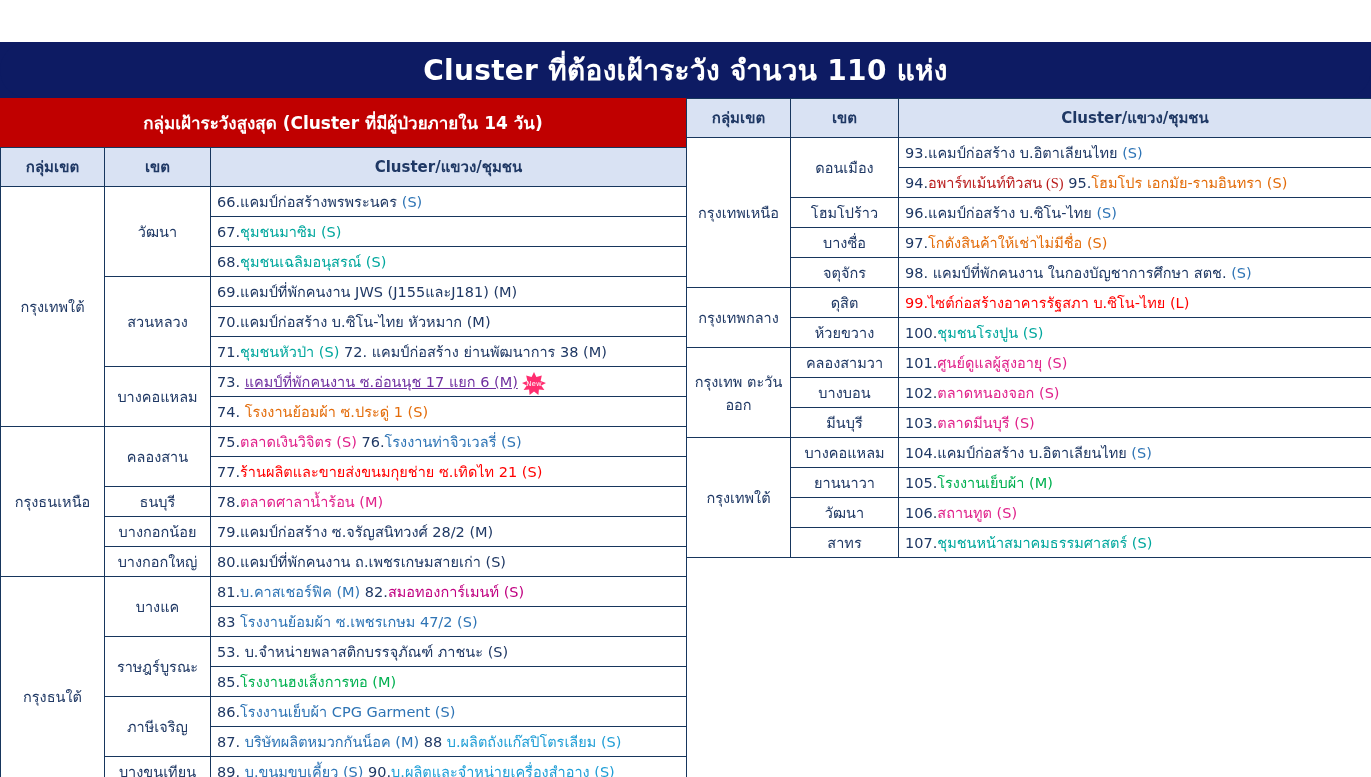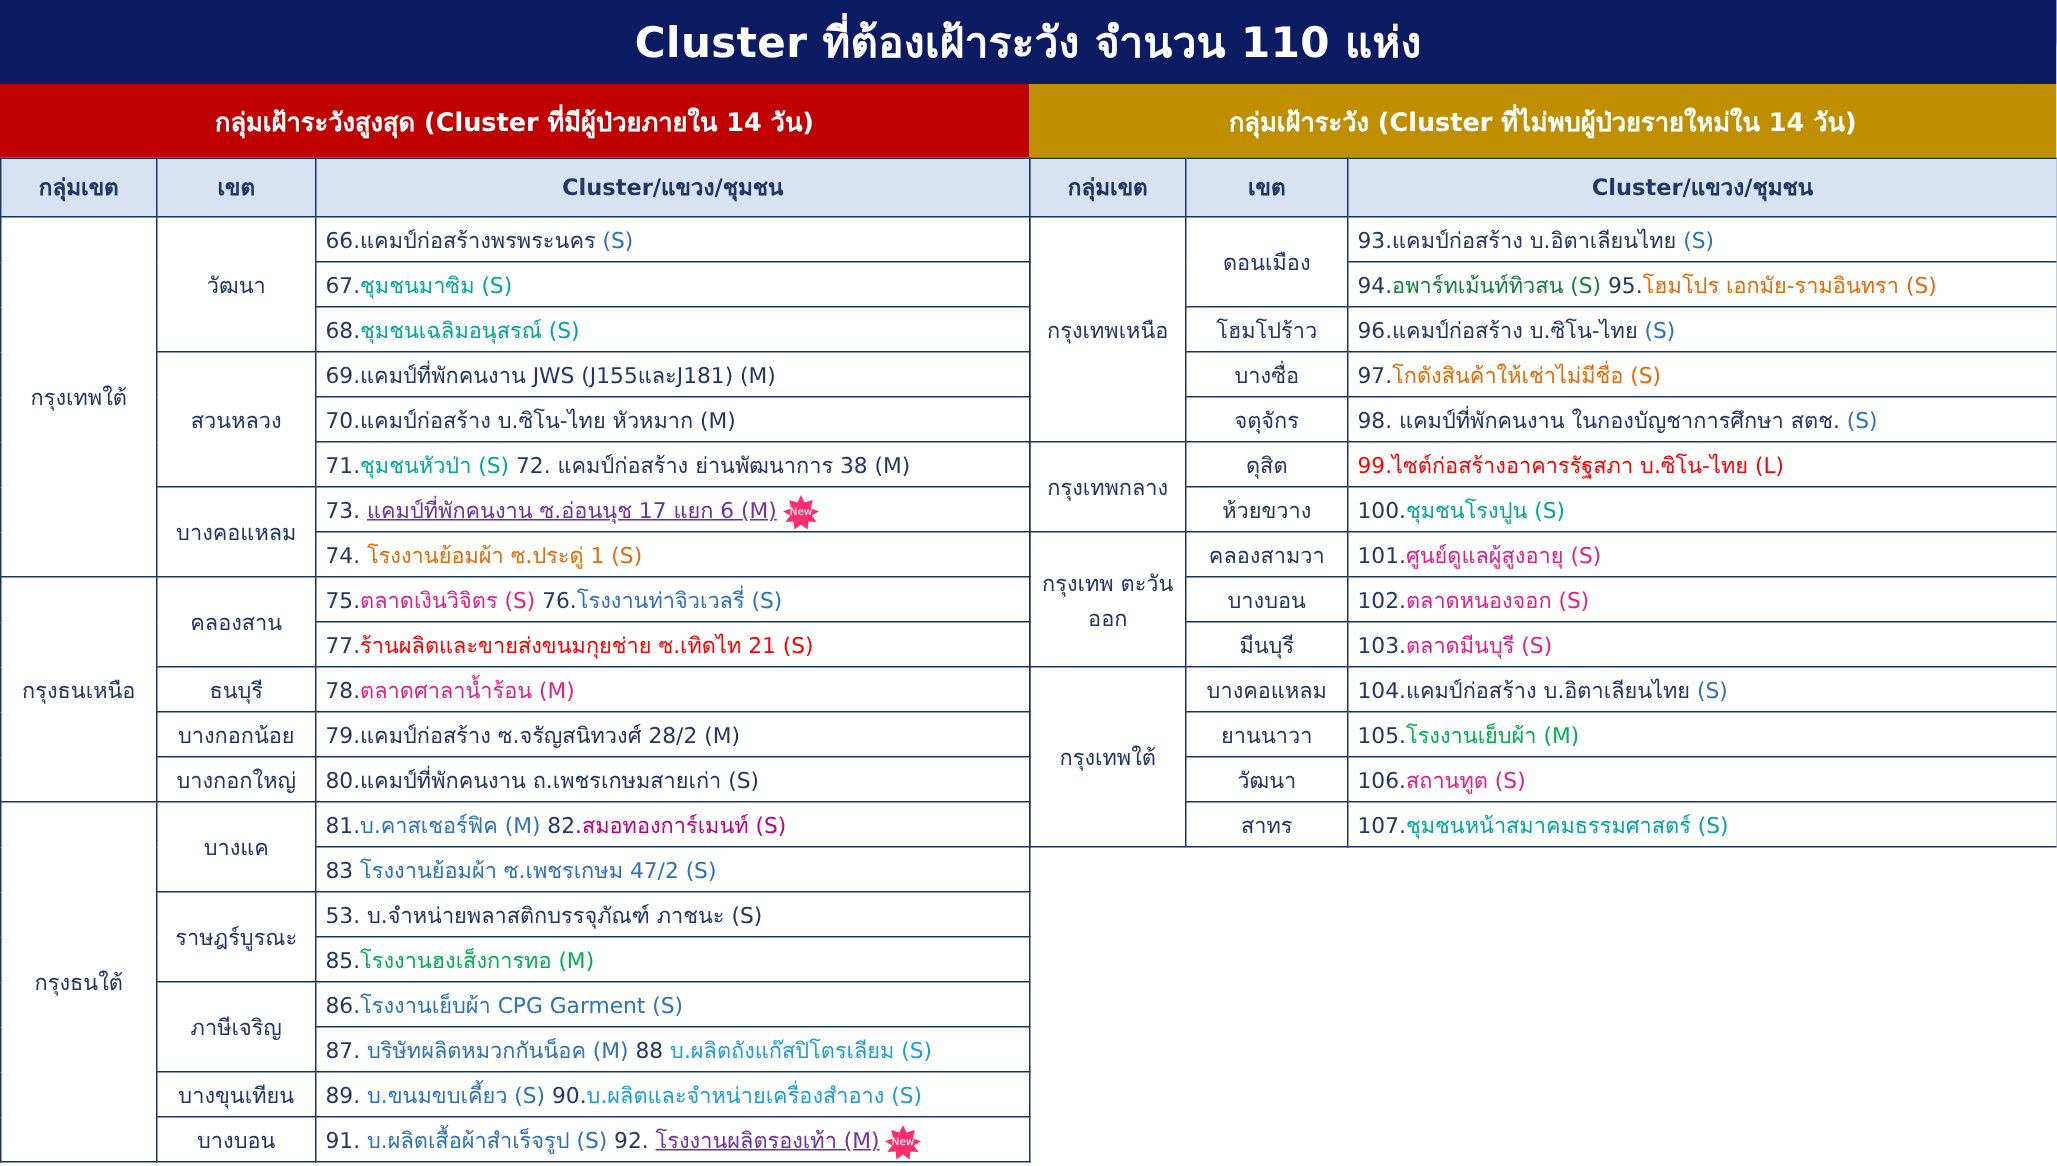--- a/index.html
+++ b/index.html
@@ -12,21 +12,21 @@
     position:relative;
   }
   .page{width:1371px;height:777px;position:relative;}
 
   
   .banner{
     position:relative;
     height:56px;
     background:#0d1b63;
     border-radius:0 0 0 0;
-    display:flex;align-items:center;justify-content:center;
+    display:flex;align-items:center;justify-content:center;margin-top:42px;
   }
   .banner-inner{
     position:absolute;left:0;top:0;right:0;bottom:0;
     background:#0d1b63;
     border-top-left-radius:28px;border-top-right-radius:0;
     border-bottom-left-radius:28px;border-bottom-right-radius:28px;
   }
   .banner-title{
     position:relative;
     color:#ffffff;
@@ -86,21 +86,21 @@
   .c-dark{color:#1f3864;}
   .c-blue{color:#2e74b5;}
   .c-teal{color:#00a79d;}
   .c-pink{color:#e0218a;}
   .c-red{color:#ff0000;}
   .c-purple{color:#7030a0;}
   .c-green{color:#00b050;}
   .c-orange{color:#e36c0a;}
   .c-magenta{color:#c00080;}
   .c-skyblue{color:#1f9ed6;}
-  .c-rose{color:#15803d;}
+  .c-rose{color:#b91c1c;font-family:Liberation Serif, serif;}
 
   u{text-decoration:underline;}
 
   .new-badge{
     display:inline-block;
     position:relative;
     width:26px;height:20px;
     margin-left:2px;
     vertical-align:middle;
   }
@@ -274,21 +274,20 @@
                       <polygon points="14,1 16.4,6 21.8,4.4 20.6,10 26,11.9 21.2,14.6 24.4,19 18.9,18.6 18.4,24 14,20.6 9.6,24 9.1,18.6 3.6,19 6.8,14.6 2,11.9 7.4,10 6.2,4.4 11.6,6" fill="#ff2d6f"></polygon>
                       <text x="14" y="14.5" font-size="7" fill="#ffffff" text-anchor="middle" font-family="DejaVu Sans">New</text>
                     </svg></span></div>
               </td>
             </tr>
           </tbody>
       </table>
     </div>
 
     <div class="col-right">
-      <div class="sec-head gold">กลุ่มเฝ้าระวัง (Cluster ที่ไม่พบผู้ป่วยรายใหม่ใน 14 วัน)</div>
       <table class="tbl">
         <colgroup>
             <col class="rw-grp">
             <col class="rw-dist">
             <col class="rw-cl">
           </colgroup>
         <thead>
           <tr>
             <th>กลุ่มเขต</th>
             <th>เขต</th>

